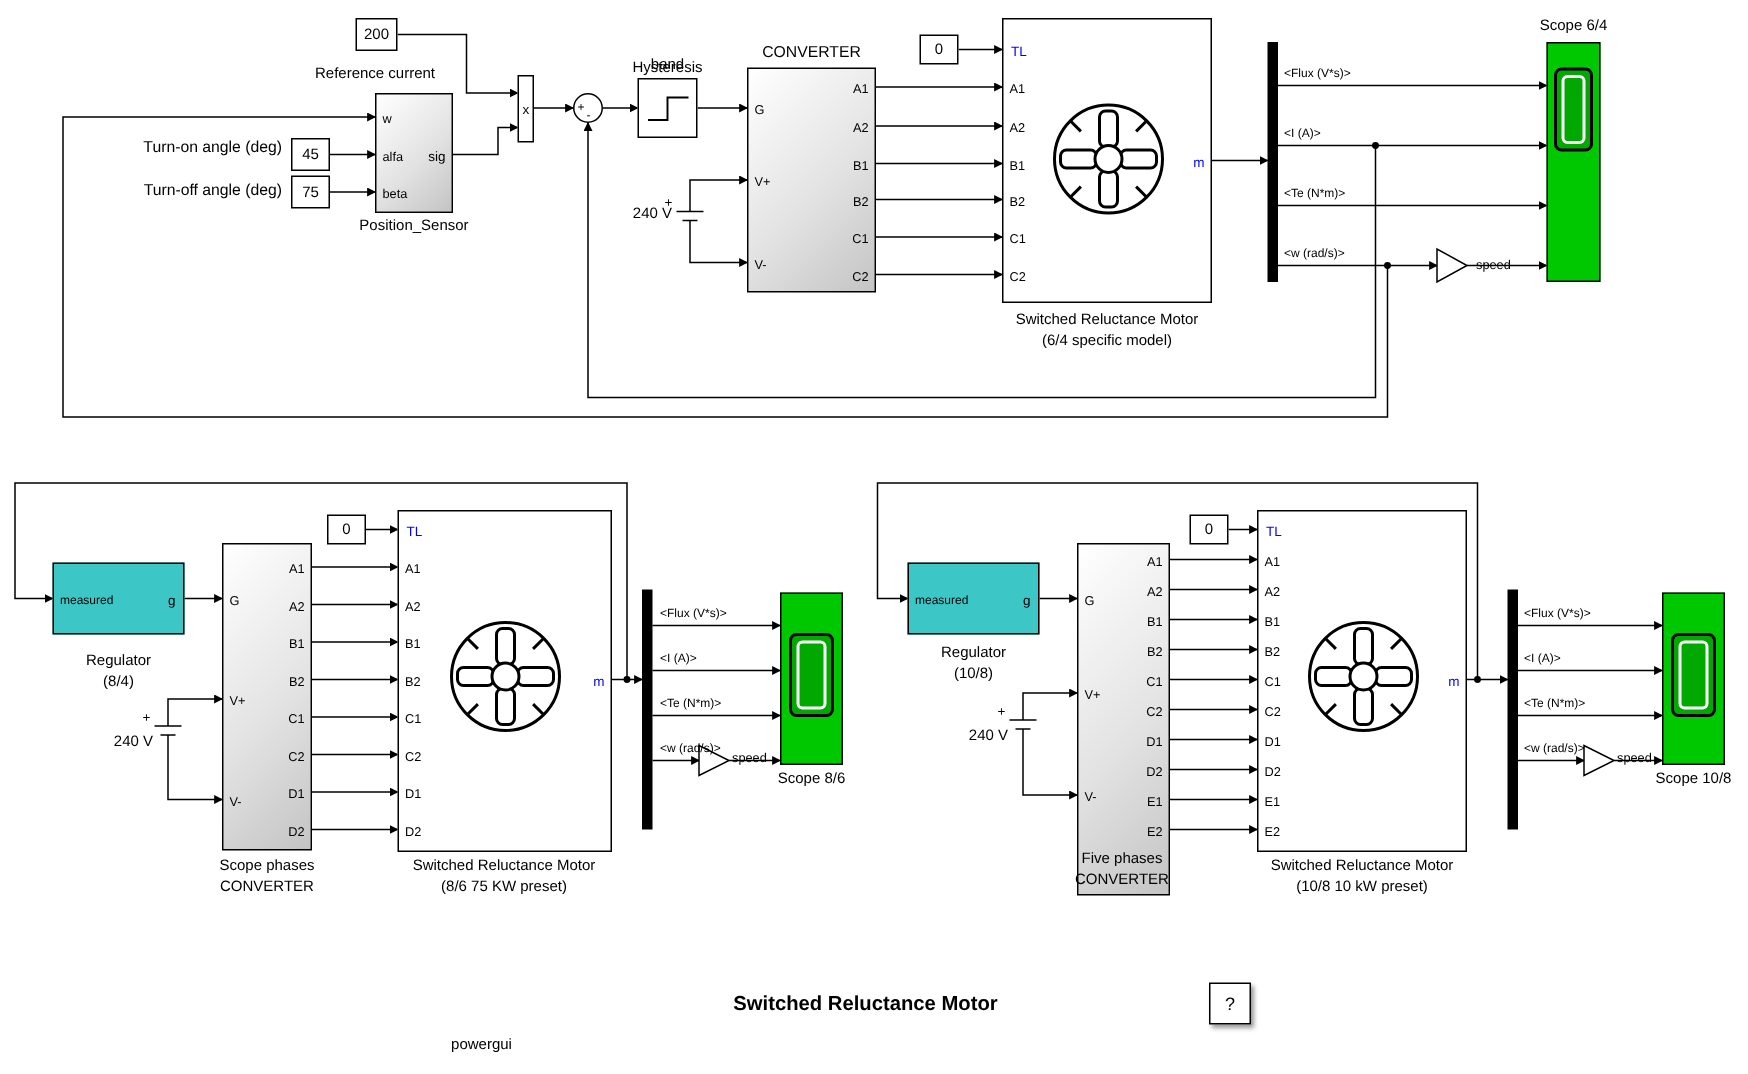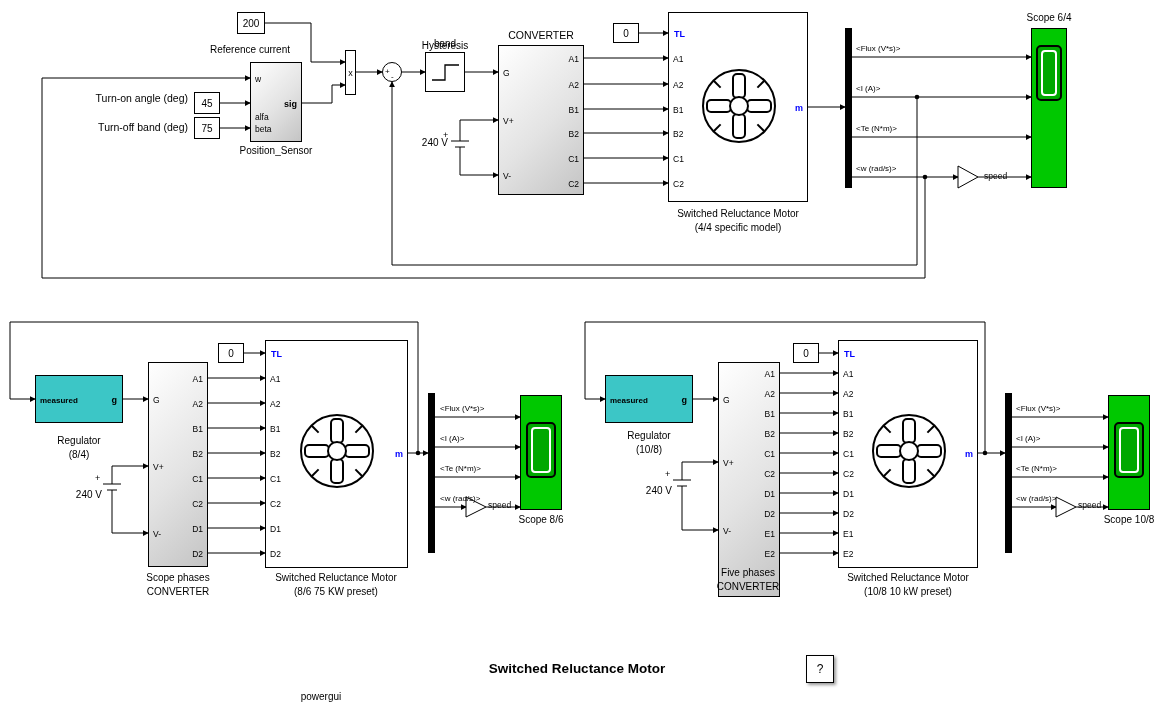--- a/index.html
+++ b/index.html
@@ -18,21 +18,21 @@
   .sm  { font-size:10px; }
   .center { text-align:center; }
   .right { text-align:right; }
   .bold { font-weight:bold; }
   .blue { color:var(--signal-blue,#0000ff); }
   .const { display:flex; align-items:center; justify-content:center; font-size:10px; }
   .ports { position:absolute; inset:0; }
   .ports span { position:absolute; transform:translateY(-50%); font-size:8.5px; white-space:nowrap; }
   .pl span { left:4px; }
   .pr span { right:4px; }
-  .port-abs { position:absolute; transform:translateY(-50%); font-size:9px; white-space:nowrap;font-weight:bold; }
+  .port-abs { position:absolute; transform:translateY(-50%); font-size:9px; white-space:nowrap; }
   .siglabels { position:absolute; top:0; }
   .siglabels span { position:absolute; left:0; font-size:8px; white-space:nowrap; }
   .sum { position:absolute; width:20px; height:20px; border:1px solid #000; border-radius:50%; background:#fff; }
   .sum span { position:absolute; font-size:8px; line-height:8px; }
   .plus-sign { position:absolute; font-size:9px; line-height:9px; }
   .shadow { box-shadow:2px 2px 3px #999; }
   .powergui-text { position:absolute; inset:0; display:flex; flex-direction:column; align-items:center; justify-content:center; font-size:10px; color:var(--signal-blue,#0000ff); }
   .two-line { line-height:13px; }
 </style>
 </head>
@@ -151,29 +151,29 @@
 
   <div class="block const" style="left:237px;top:12px;width:28px;height:22px">
     <span>200</span>
   </div>
   <div class="lbl sm center" style="left:200px;top:44px;width:100px">Reference current</div>
 
   <div class="lbl right" style="left:70px;top:92px;width:118px">Turn-on angle (deg)</div>
   <div class="block const" style="left:194px;top:92px;width:26px;height:22px">
     <span>45</span>
   </div>
-  <div class="lbl right" style="left:70px;top:121px;width:118px">Turn-off band (deg)</div>
+  <div class="lbl right" style="left:70px;top:121px;width:118px">Turn-off angle (deg)</div>
   <div class="block const" style="left:194px;top:117px;width:26px;height:22px">
     <span>75</span>
   </div>
 
   <div class="block grad" style="left:250px;top:62px;width:52px;height:80px">
     <div class="ports pl">
         <span style="top: 16px;">w</span>
-        <span style="top: 41px; margin-top: 13px;">alfa</span>
+        <span style="top: 41px;">alfa</span>
         <span style="top: 66px;">beta</span>
       </div>
     <span class="port-abs" style="right:4px;top:41px">sig</span>
   </div>
   <div class="lbl sm center" style="left:226px;top:145px;width:100px">Position_Sensor</div>
 
   <div class="block const" style="left:345px;top:50px;width:11px;height:45px;font-size:9px">
     <span>x</span>
   </div>
 
@@ -223,21 +223,21 @@
         <span style="top: 121px;">B2</span>
         <span style="top: 146px;">C1</span>
         <span style="top: 171px;">C2</span>
       </div>
     <span class="port-abs blue" style="right:4px;top:95px">m</span>
     <svg width="80" height="80" style="position:absolute;left:30px;top:53px">
         <use href="#srm-icon"></use>
       </svg>
   </div>
   <div class="lbl sm center two-line" style="left:648px;top:207px;width:180px">Switched Reluctance Motor</div>
-  <div class="lbl sm center two-line" style="left:648px;top:221px;width:180px">(4/4 specific model)</div>
+  <div class="lbl sm center two-line" style="left:648px;top:221px;width:180px">(6/4 specific model)</div>
 
   <div class="bus" style="left:845px;top:28px;width:7px;height:160px"></div>
   <div class="siglabels" style="left:856px">
       <span style="top: 44px;">&lt;Flux (V*s)&gt;</span>
       <span style="top: 84px;">&lt;I (A)&gt;</span>
       <span style="top: 124px;">&lt;Te (N*m)&gt;</span>
       <span style="top: 164px;">&lt;w (rad/s)&gt;</span>
     </div>
 
   <div class="lbl" style="left:984px;top:171px;font-size:8.5px">speed</div>

